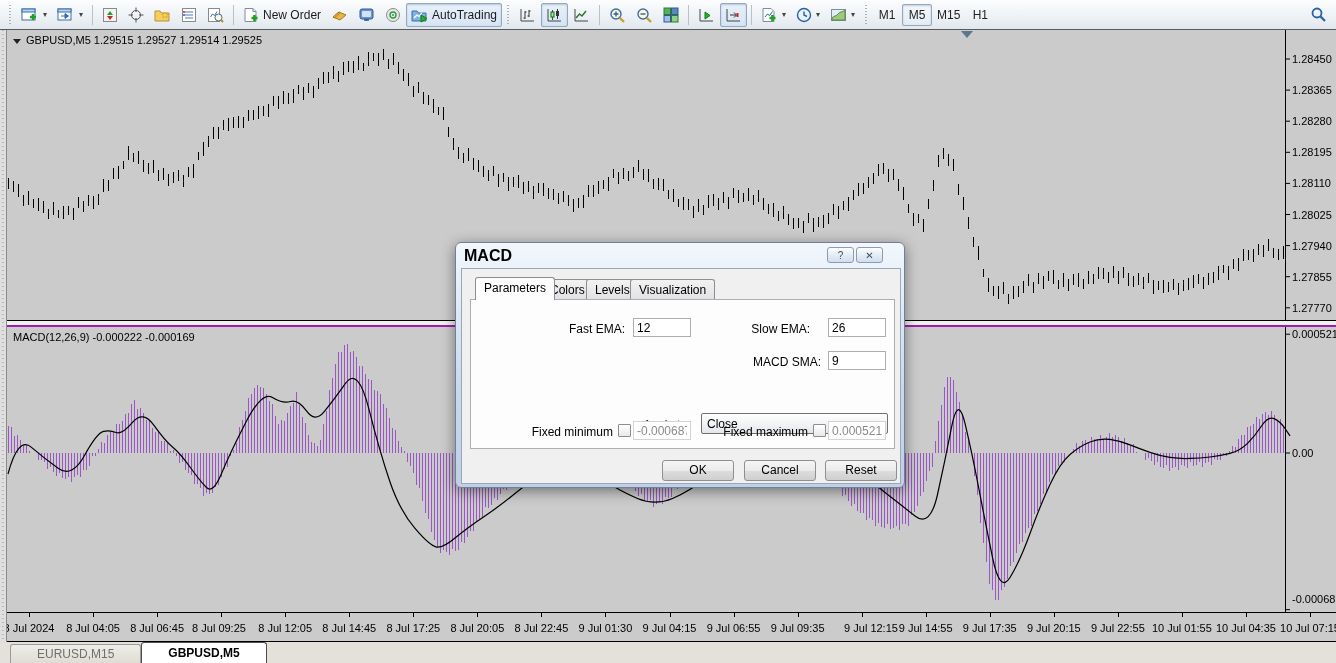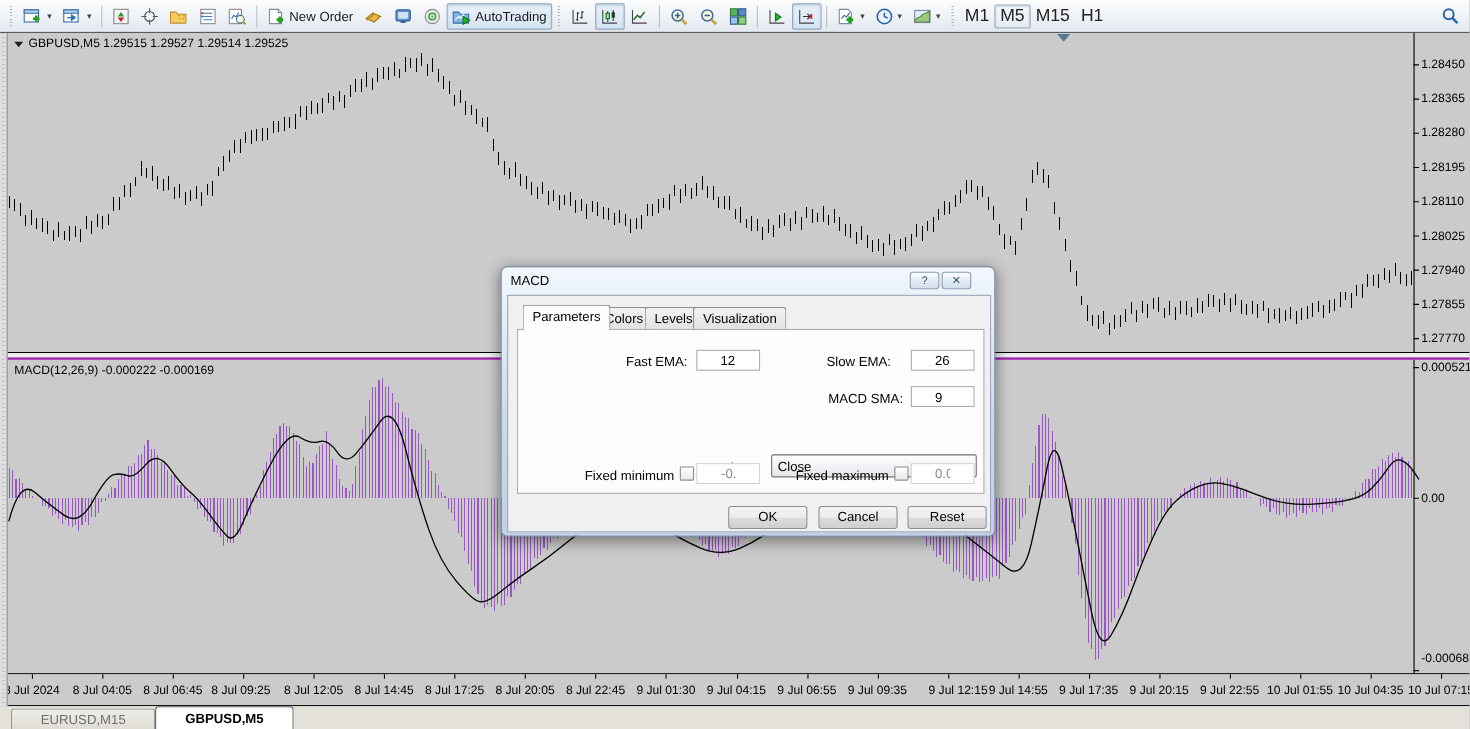--- a/index.html
+++ b/index.html
@@ -13,21 +13,21 @@
     border-bottom:1px solid #565b60; display:flex; align-items:center; padding:0 4px; }
   .grip { width:6px; height:20px; margin:0 3px;
     background:repeating-linear-gradient(#aab2ba 0 1px, transparent 1px 3px);
     background-size:2px 100%; background-repeat:no-repeat; background-position:2px 0; }
   .sep { width:1px; height:20px; background:#b9c0c8; margin:0 4px; }
   .tbtn { height:24px; display:flex; align-items:center; gap:3px; padding:0 4px;
     border:1px solid transparent; border-radius:2px; color:#1b1b1b; font-size:12px; }
   .tbtn.pressed { border:1px solid #93a8c0; background:linear-gradient(#e9f1fa,#d6e4f3);
     box-shadow:inset 0 1px 2px rgba(90,120,160,.35); }
   .dd { font-size:8px; color:#444; margin-left:1px; }
-  .tf { height:22px; min-width:30px; justify-content:center; font-size:16px; color:#222; }
+  .tf { height:22px; min-width:30px; justify-content:center; font-size:12px; color:#222; }
   .tf.pressed { background:linear-gradient(#f4f8fc,#e3ecf6); border:1px solid #9aa7b5; }
   .tbtn svg { display:block; }
   .spacer { flex:1; }
 
   
   .pane { position:absolute; left:0; width:1336px; background:#cbcbcb; }
   #pane-price { top:30px; height:291px; border-bottom:1px solid #000; }
   #pane-gap { top:321px; height:4px; background:#f0f0f0; }
   #pane-macd { top:325px; height:288px; border-top:2px solid #a21caf; border-bottom:1px solid #000; }
   .pane svg { position:absolute; left:0; top:0; }
@@ -56,37 +56,37 @@
   
   #left-edge { position:absolute; left:0; top:30px; width:7px; height:612px;
     background:#dfdfdf; border-right:1px solid #8a8a8a; z-index:4;
     background-image:repeating-linear-gradient(#b9b9b9 0 1px, transparent 1px 4px);
     background-size:2px 100%; background-repeat:repeat-y; background-position:2px 0; }
 
   
   #dialog { position:absolute; left:455px; top:242px; width:450px; height:246px; z-index:10;
     background:linear-gradient(#f2f7fd,#c9d8ec 60%,#bfd0e7); border:1px solid #70809a;
     border-radius:6px; box-shadow:0 3px 14px rgba(0,0,0,.45); font-size:12px; color:#000; }
-  #dlg-title { position:absolute; left:8px; top:0; height:25px; line-height:25px; font-size:12px; }
+  #dlg-title { position:absolute; left:8px; top:0; height:25px; line-height:25px; font-size:16px;font-weight:bold; }
   .cap-btn { position:absolute; top:4px; height:16px; border:1px solid #8c9cb0; border-radius:3px;
     background:linear-gradient(#fdfeff,#e4ecf5 50%,#d3dfee); display:flex; align-items:center;
     justify-content:center; font-size:10px; color:#33506e; }
   #dlg-help { left:371px; width:27px; }
   #dlg-close { left:400px; width:27px; }
   #dlg-client { position:absolute; left:5px; top:25px; width:440px; height:216px;
     background:#f0f0f0; border:1px solid #9aa7b7; }
   .dtab { position:absolute; height:20px; top:10px; padding:0 8px; line-height:20px;
     background:linear-gradient(#f2f2f2,#e2e2e6); border:1px solid #8b8e95; border-bottom:none;
     border-radius:3px 3px 0 0; font-size:12px; z-index:1; }
   .dtab.active { background:#fdfdfd; top:8px; height:23px; z-index:3; font-size:12px; }
   #tab-page { position:absolute; left:8px; top:30px; width:425px; height:150px;
     background:#fdfdfd; border:1px solid #aeaeae; z-index:2; }
   .flabel { position:absolute; text-align:right; font-size:12px; color:#000; }
   .tinput { position:absolute; width:58px; height:19px; border:1px solid #abadb3; background:#fff;
-    font-size:12px; padding:1px 21px; font-family:"Liberation Sans",sans-serif; color:#000; }
+    font-size:12px; padding:1px 3px; font-family:"Liberation Sans",sans-serif; color:#000; }
   .tinput:disabled { color:#8a8a8a; border-color:#d4d4d4; background:#fff; }
   .combo { position:absolute; left:230px; top:113px; width:187px; height:21px;
     border:1px solid #707070; border-radius:2px; background:linear-gradient(#fefefe,#f0f1f4 60%,#e3e6ea);
     display:flex; align-items:center; font-size:12px; padding-left:5px; }
   .combo .arrow { margin-left:auto; width:16px; text-align:center; font-size:9px; color:#333; }
   .chk { position:absolute; width:13px; height:13px; border:1px solid #8e8e8e;
     background:linear-gradient(#fefefe,#e9e9e9); border-radius:1px; }
   .dbtn { position:absolute; top:191px; width:72px; height:21px; border:1px solid #8e8f8f;
     border-radius:3px; background:linear-gradient(#f5f5f5,#ebebeb 50%,#dddddd 50%,#cfcfcf);
     font-size:12px; text-align:center; line-height:19px; color:#000; }

